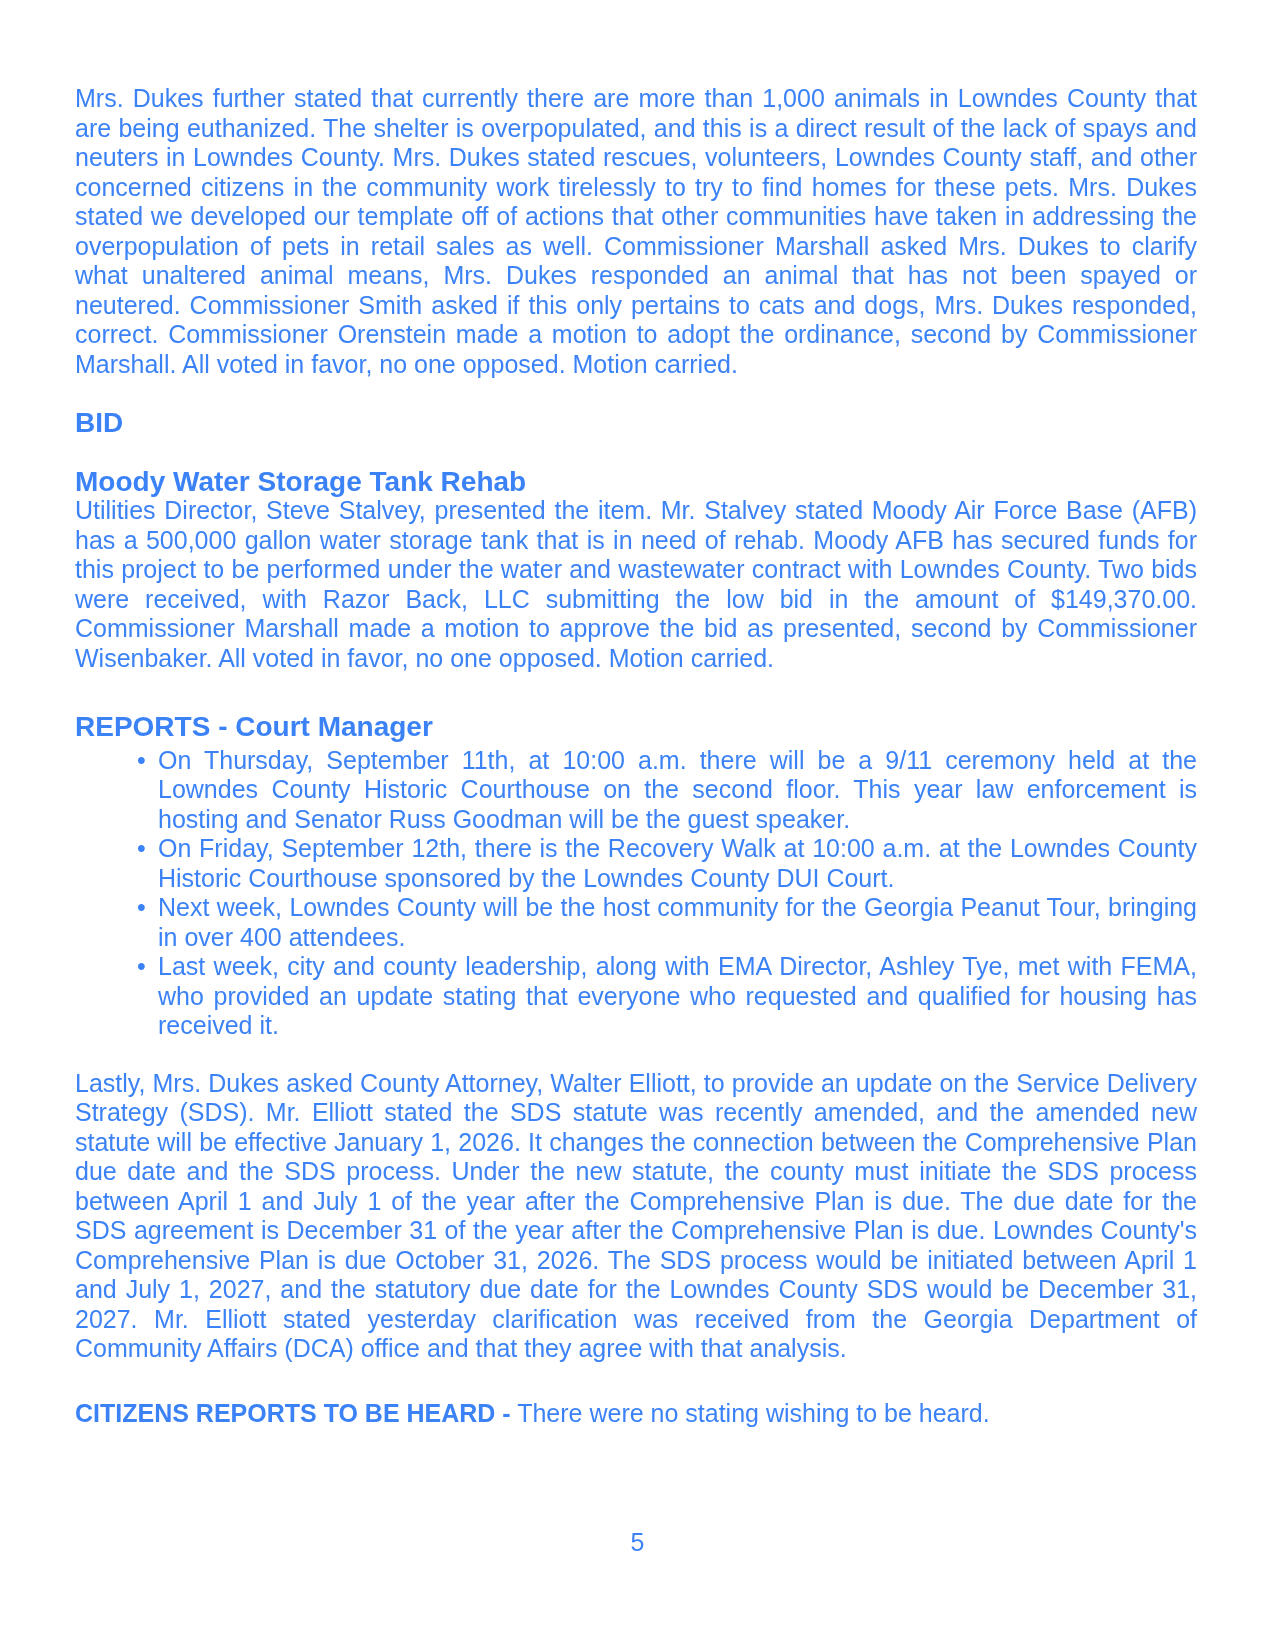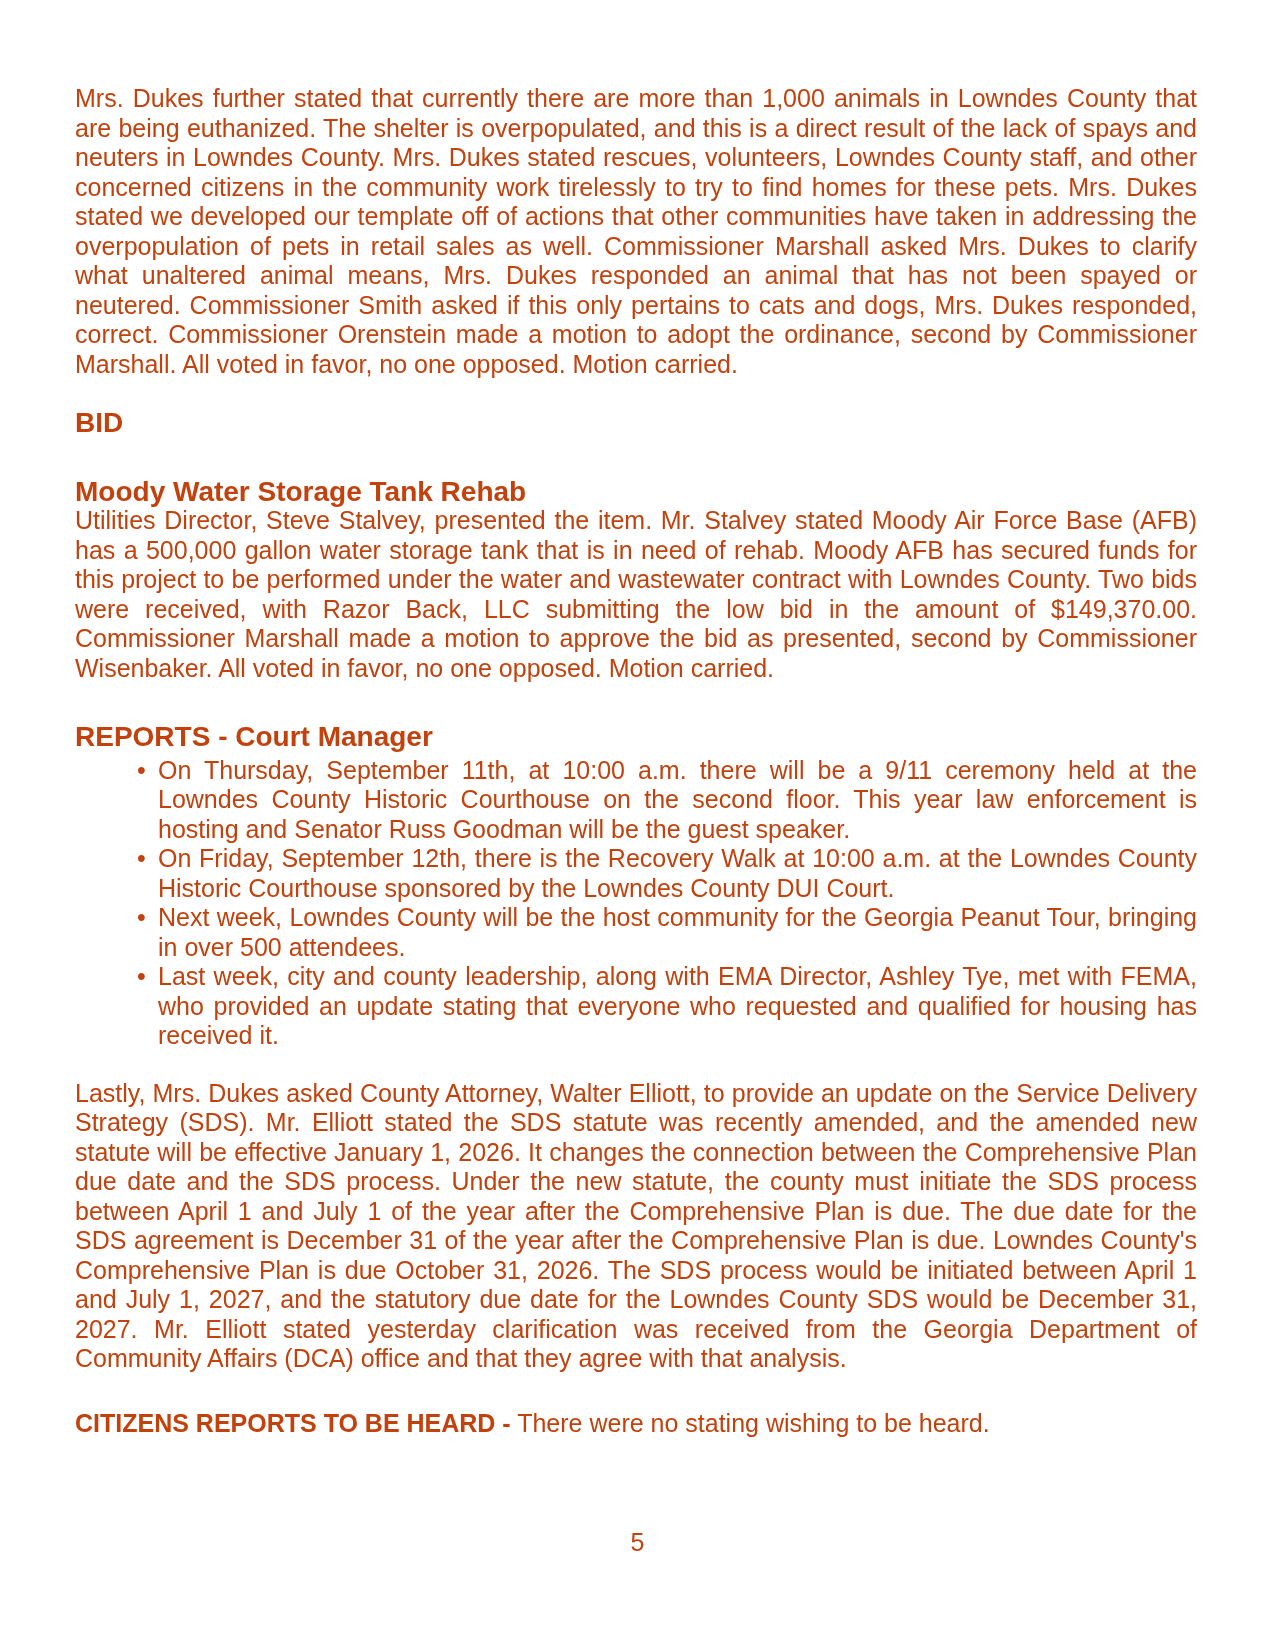--- a/index.html
+++ b/index.html
@@ -5,21 +5,21 @@
   html, body {
     margin: 0;
     padding: 0;
     background: #ffffff;
   }
   .page {
     position: relative;
     width: 1275px;
     height: 1650px;
     background: #ffffff;
-    color: #c2410c;
+    color: #3b82f6;
     font-family: "Liberation Sans", "DejaVu Sans", sans-serif;
     overflow: hidden;
   }
   .content {
     position: absolute;
     left: 75px;
     top: 84px;
     width: 1122px;
     font-size: 25px;
     line-height: 29.5px;
@@ -29,21 +29,21 @@
     text-align: justify;
   }
   .heading {
     margin: 0;
     font-size: 28px;
     line-height: 29.5px;
     font-weight: bold;
     text-align: left;
   }
   .mt-bid      { margin-top: 29px; }
-  .mt-moody    { margin-top: 39px; }
+  .mt-moody    { margin-top: 29px; }
   .mt-reports  { margin-top: 39px; }
   .mt-lastly   { margin-top: 28px; }
   .mt-citizens { margin-top: 35px; }
   ul.bullets {
     list-style: none;
     margin: 4px 0 0 0;
     padding: 0;
   }
   ul.bullets li {
     position: relative;
@@ -88,21 +88,21 @@
       <li>
         <span class="bullet-dot">•</span>
         <span>On Thursday, September 11th, at 10:00 a.m. there will be a 9/11 ceremony held at the Lowndes County Historic Courthouse on the second floor. This year law enforcement is hosting and Senator Russ Goodman will be the guest speaker.</span>
       </li>
       <li>
         <span class="bullet-dot">•</span>
         <span>On Friday, September 12th, there is the Recovery Walk at 10:00 a.m. at the Lowndes County Historic Courthouse sponsored by the Lowndes County DUI Court.</span>
       </li>
       <li>
         <span class="bullet-dot">•</span>
-        <span>Next week, Lowndes County will be the host community for the Georgia Peanut Tour, bringing in over 500 attendees.</span>
+        <span>Next week, Lowndes County will be the host community for the Georgia Peanut Tour, bringing in over 400 attendees.</span>
       </li>
       <li>
         <span class="bullet-dot">•</span>
         <span>Last week, city and county leadership, along with EMA Director, Ashley Tye, met with FEMA, who provided an update stating that everyone who requested and qualified for housing has received it.</span>
       </li>
     </ul>
 
     <p class="para mt-lastly">Lastly, Mrs. Dukes asked County Attorney, Walter Elliott, to provide an update on the Service Delivery Strategy (SDS). Mr. Elliott stated the SDS statute was recently amended, and the amended new statute will be effective January 1, 2026. It changes the connection between the Comprehensive Plan due date and the SDS process. Under the new statute, the county must initiate the SDS process between April 1 and July 1 of the year after the Comprehensive Plan is due. The due date for the SDS agreement is December 31 of the year after the Comprehensive Plan is due. Lowndes County's Comprehensive Plan is due October 31, 2026. The SDS process would be initiated between April 1 and July 1, 2027, and the statutory due date for the Lowndes County SDS would be December 31, 2027. Mr. Elliott stated yesterday clarification was received from the Georgia Department of Community Affairs (DCA) office and that they agree with that analysis.</p>
 
     <p class="para mt-citizens">

